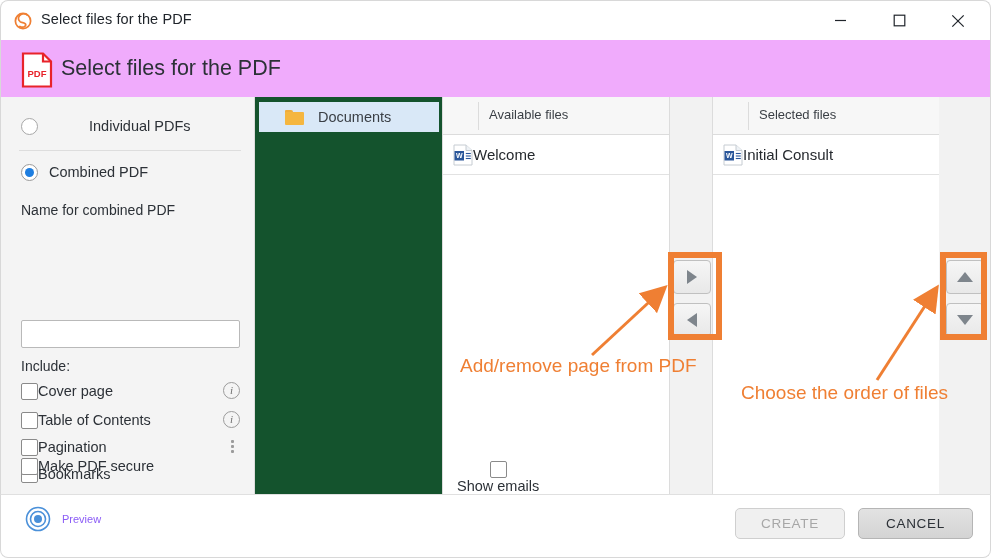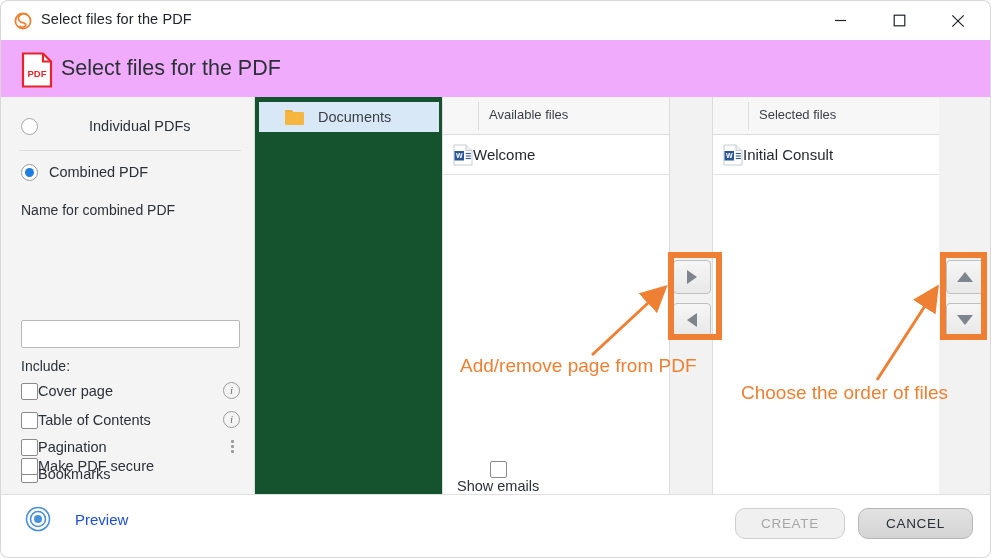--- a/index.html
+++ b/index.html
@@ -392,30 +392,30 @@
     position: absolute;
     left: 24px; top: 11px;
     display: flex;
     align-items: center;
   }
   .preview-icon {
     width: 26px; height: 26px;
     flex: 0 0 auto;
   }
   .preview-text {
-    margin-left: 24px;
-    font-size: 15px;
-    color: #1d4ed8;
+    margin-left: 11px;
+    font-size: 11px;
+    color: #8b5cf6;
     white-space: nowrap;
   }
   .btn {
     position: absolute;
     top: 13px;
     height: 31px;
-    border-radius: 10px;
+    border-radius: 5px;
     box-sizing: border-box;
     display: flex;
     align-items: center;
     justify-content: center;
     font-size: 13.5px;
     letter-spacing: 0.7px;
   }
   #btn-create {
     left: 734px; width: 110px;
     background: #f0f0f0;

